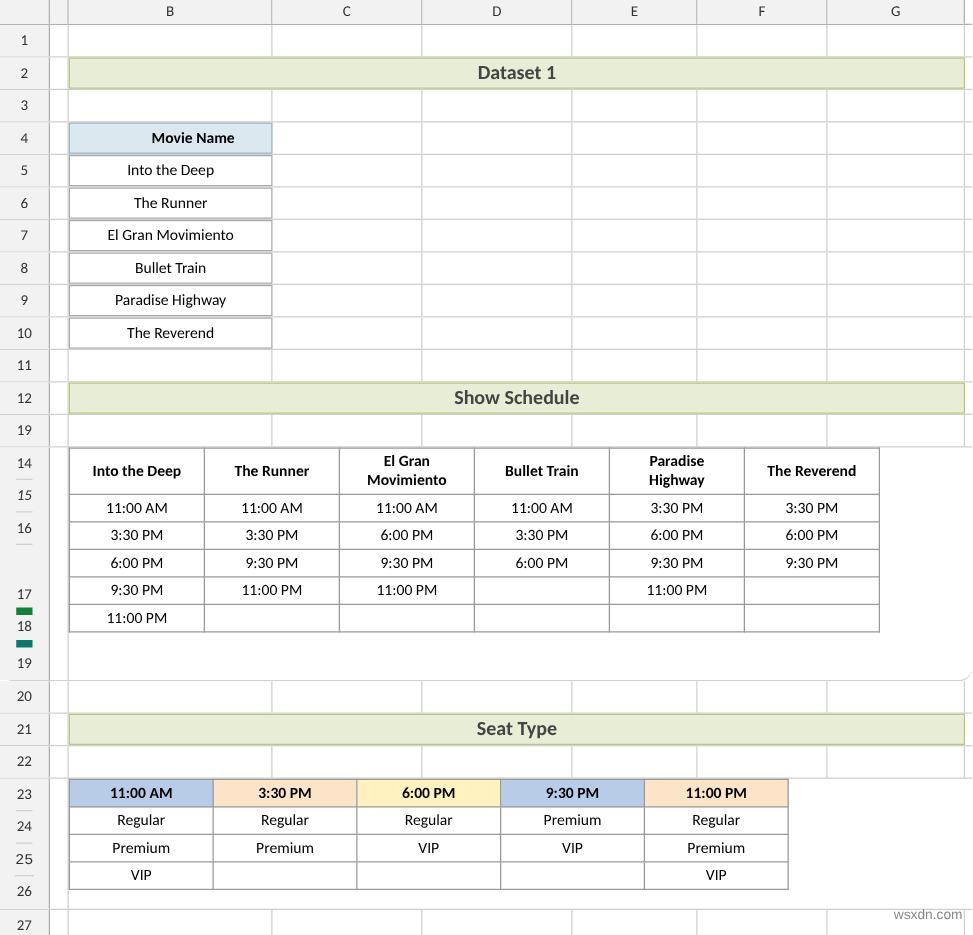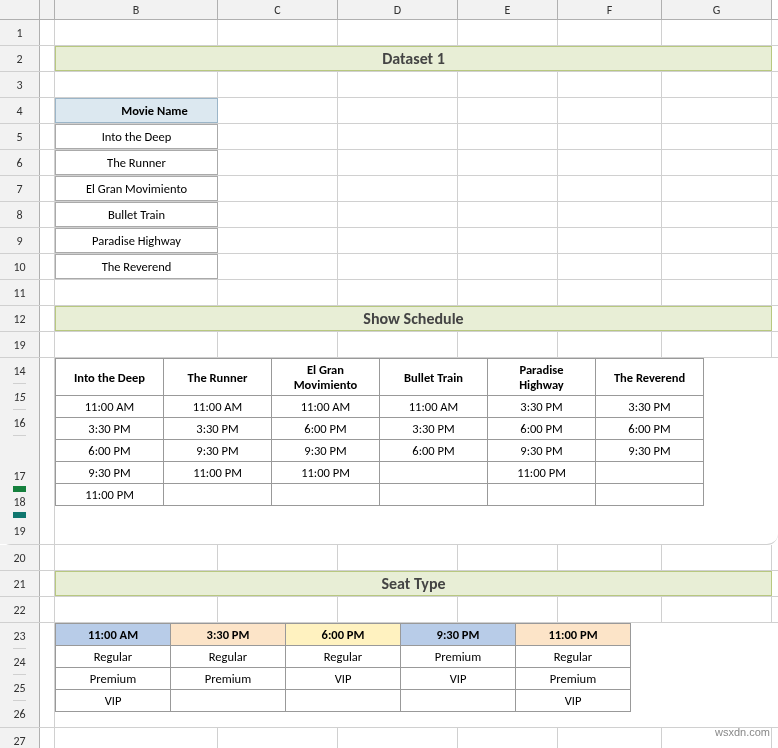--- a/index.html
+++ b/index.html
@@ -411,21 +411,21 @@
     <div class="cell col-d"></div>
     <div class="cell col-e"></div>
     <div class="cell col-f"></div>
     <div class="cell col-g"></div>
   </div>
 
   <div class="grid-row" style="height: auto; align-items: stretch;">
     <div class="row-num" style="height: auto; min-height: 104px; display:flex; flex-direction:column;justify-content:center;">
       <span style="height:26px; display:flex; align-items:center; justify-content:center; border-bottom:1px solid #d0d0d0;">23</span>
       <span style="height:26px; display:flex; align-items:center; justify-content:center; border-bottom:1px solid #d0d0d0;">24</span>
-      <span style="height:26px; display:flex; align-items:center; justify-content:center; border-bottom:1px solid #d0d0d0;">25</span>
+      <span style="height:26px; display:flex; align-items:center; justify-content:center; border-bottom:1px solid #d0d0d0;font-family:Liberation Mono, monospace;">25</span>
       <span style="height:26px; display:flex; align-items:center; justify-content:center;">26</span>
     </div>
     <div class="cell col-a" style="height:auto;"></div>
     <div style="padding:0; display:flex; align-items:flex-start;">
       <table class="seat-table">
         <thead>
           <tr>
             <th class="seat-th-blue">11:00 AM</th>
             <th class="seat-th-orange">3:30 PM</th>
             <th class="seat-th-yellow">6:00 PM</th>

